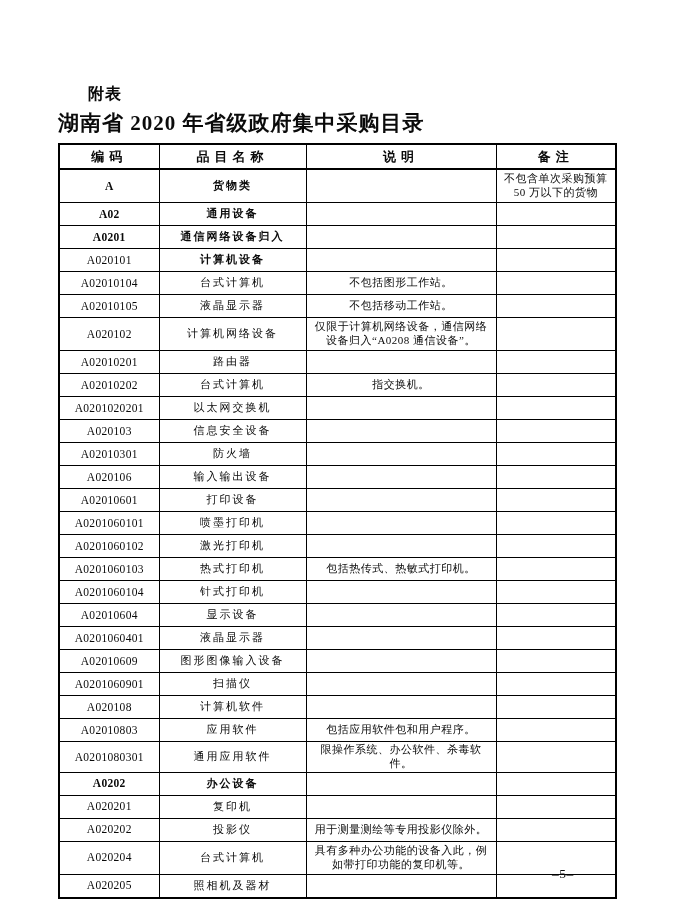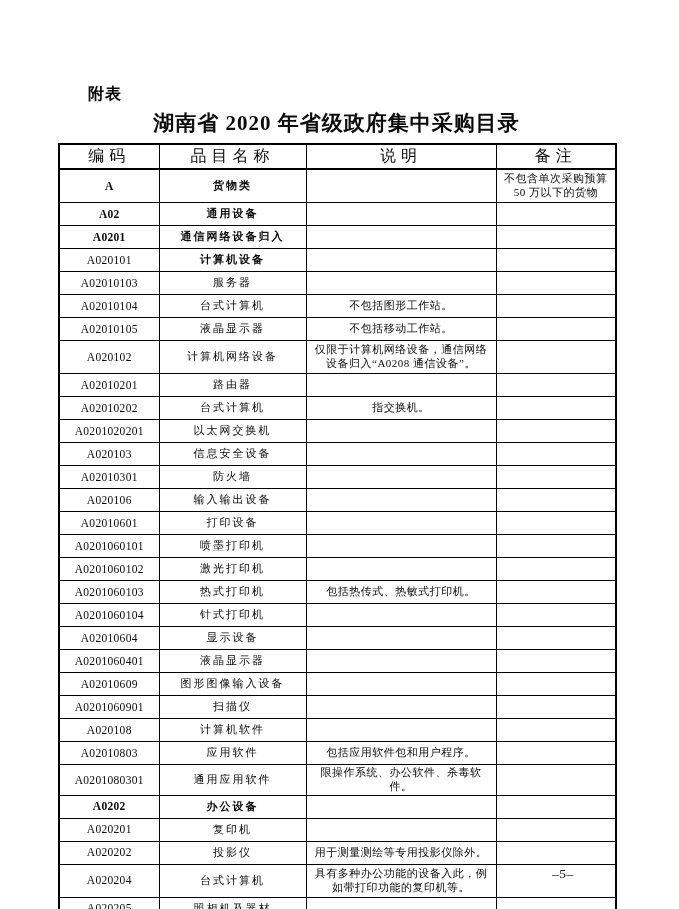--- a/index.html
+++ b/index.html
@@ -24,21 +24,21 @@
     font-size: 16px;
     font-weight: bold;
     font-family: "Liberation Sans", "DejaVu Sans", sans-serif;
     letter-spacing: 1px;
   }
   .doc-title {
     position: absolute;
     left: 58px;
     top: 109px;
     width: 557px;
-    text-align: center;
+    text-align: left;
     font-size: 21px;
     font-weight: bold;
     letter-spacing: 1px;
     white-space: nowrap;
   }
   table.catalog-table {
     position: absolute;
     left: 58px;
     top: 143px;
     width: 557px;
@@ -47,22 +47,22 @@
     border: 2px solid #000;
   }
   .catalog-table col.c-code   { width: 100px; }
   .catalog-table col.c-name   { width: 147px; }
   .catalog-table col.c-note   { width: 190px; }
   .catalog-table col.c-remark { width: 120px; }
   .catalog-table th {
     border: 1px solid #000;
     border-bottom: 2px solid #000;
     height: 23px;
-    font-size: 16px;
-    font-weight: normal;
+    font-size: 13px;
+    font-weight: bold;
     letter-spacing: 5px;
     text-align: center;
     vertical-align: middle;
     padding: 0 2px;
   }
   .catalog-table td {
     border: 1px solid #000;
     height: 20px;
     font-size: 11px;
     line-height: 1.25;
@@ -133,26 +133,20 @@
           <td class="note-cell"></td>
           <td class="remark-cell"></td>
         </tr>
         <tr class="emph-name">
           <td class="code-cell">A020101</td>
           <td class="name-cell">计算机设备</td>
           <td class="note-cell"></td>
           <td class="remark-cell"></td>
         </tr>
         <tr>
-          <td class="code-cell">A02010103</td>
-          <td class="name-cell">服务器</td>
-          <td class="note-cell"></td>
-          <td class="remark-cell"></td>
-        </tr>
-        <tr>
           <td class="code-cell">A02010104</td>
           <td class="name-cell">台式计算机</td>
           <td class="note-cell">不包括图形工作站。</td>
           <td class="remark-cell"></td>
         </tr>
         <tr>
           <td class="code-cell">A02010105</td>
           <td class="name-cell">液晶显示器</td>
           <td class="note-cell">不包括移动工作站。</td>
           <td class="remark-cell"></td>

